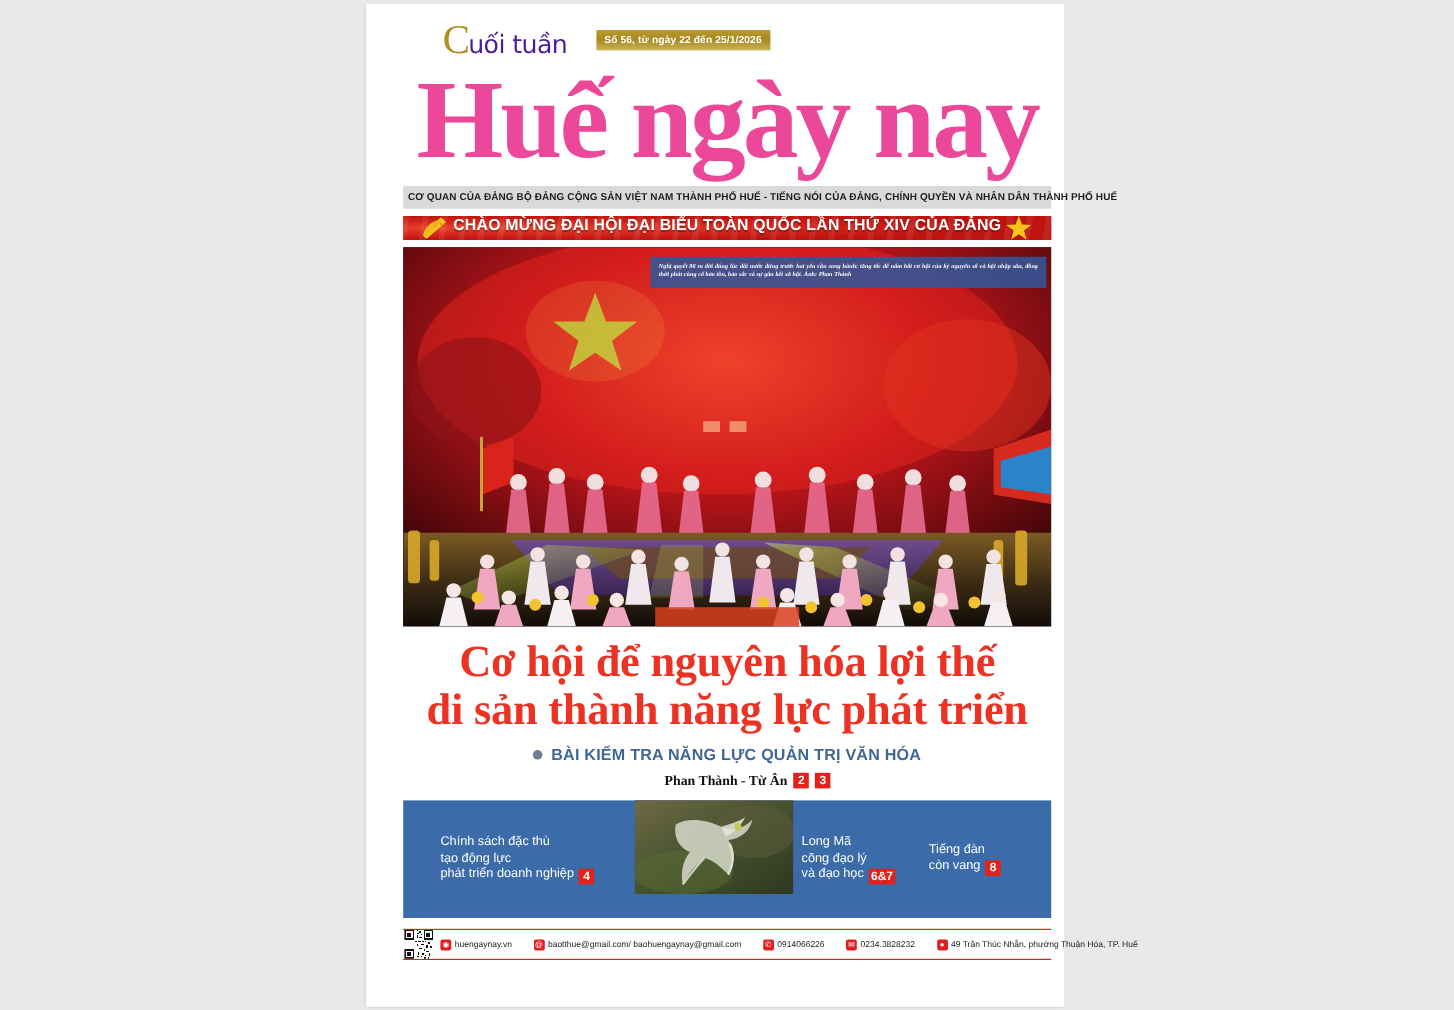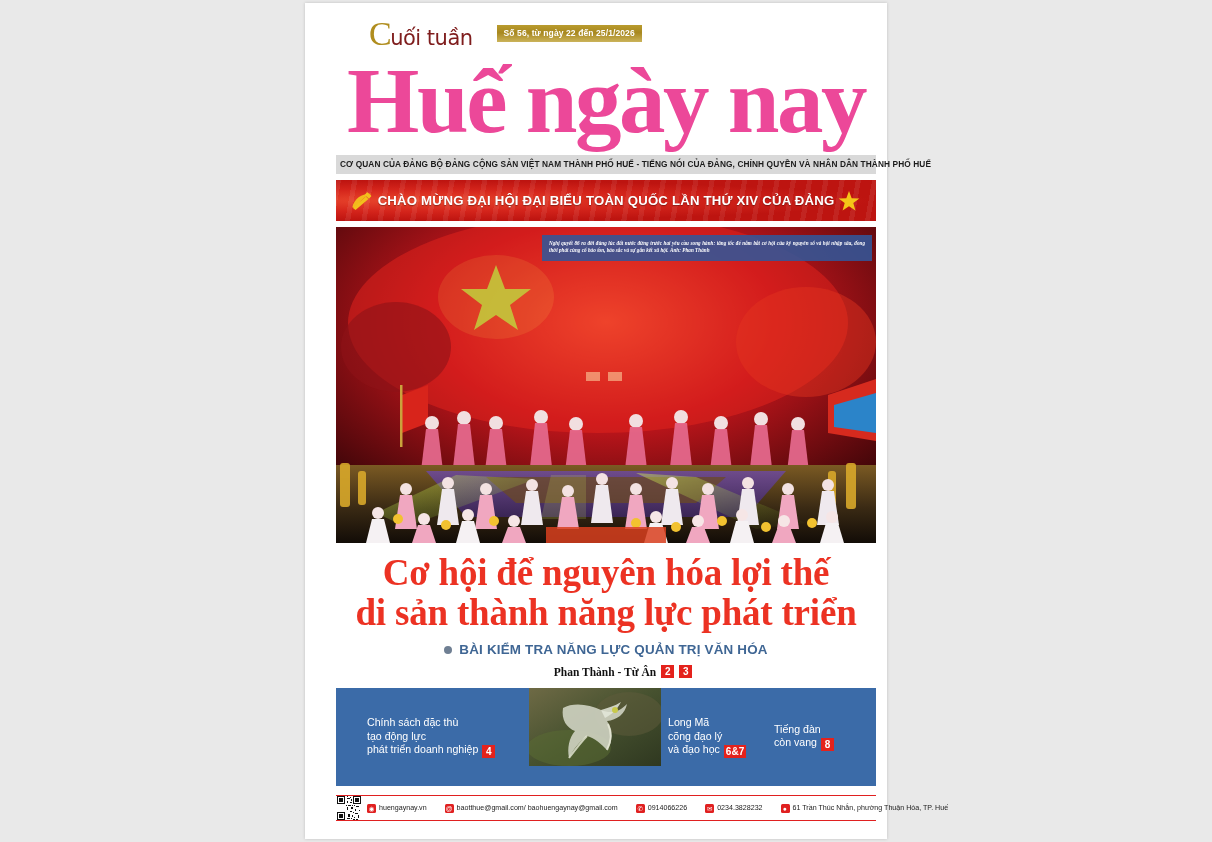--- a/index.html
+++ b/index.html
@@ -39,21 +39,21 @@
     white-space: nowrap;
   }
   .ct-c {
     font-size: 34px; font-weight: 400; line-height: 28px;
     color: #b08d1e;
     font-family: "Liberation Serif", serif;
     margin-right: -1px;
   }
   .ct-rest {
     font-size: 21px; font-weight: 400; line-height: 22px;
-    color: #7f1d1d;
+    color: #4c1d95;
     font-family: "DejaVu Sans", sans-serif;
   }
   .issue-badge {
     margin-left: 24px;
     background: linear-gradient(180deg,#b99b2e 0%,#a8881f 45%,#cbb35a 100%);
     color: #ffffff;
     font-size: 8.5px; font-weight: bold;
     padding: 4px 7px 4px 7px;
     letter-spacing: .1px;
     white-space: nowrap;
@@ -86,27 +86,27 @@
     letter-spacing: .1px;
     text-align: center;
     padding: 5px 17px 5px 4px;
     white-space: nowrap;
     line-height: 9px;
   }
 
   
   .congress-banner {
     margin-top: 6px;
-    height: 41px;
+    height: 20px;
     position: relative;
     background:
       radial-gradient(ellipse at 14% 50%, #e8452c 0%, #d4241b 38%, #bd1410 70%),
       linear-gradient(90deg,#c81a14 0%, #d8281c 22%, #c41712 55%, #d52a1d 78%, #bb120e 100%);
     overflow: hidden;
-    display: flex; align-items: center; justify-content: center;
+    display: flex; justify-content: center;
   }
   .congress-banner:before {
     content:""; position:absolute; inset:0;
     background: repeating-linear-gradient(100deg, rgba(255,255,255,.07) 0 5px, rgba(0,0,0,0) 5px 16px);
     pointer-events:none;
   }
   .banner-text {
     color: #ffffff;
     font-size: 13.2px;
     font-weight: bold;
@@ -551,20 +551,20 @@
           <div class="contact-item">
             <span class="cico">✆</span>
             <span class="ctext">0914066226</span>
           </div>
           <div class="contact-item">
             <span class="cico">✉</span>
             <span class="ctext">0234.3828232</span>
           </div>
           <div class="contact-item">
             <span class="cico">●</span>
-            <span class="ctext">61 Trần Thúc Nhẫn, phường Thuận Hóa, TP. Huế</span>
+            <span class="ctext">49 Trần Thúc Nhẫn, phường Thuận Hóa, TP. Huế</span>
           </div>
         </div>
       </div>
 
     </div>
   </div>
 </div>
 
 </body></html>

